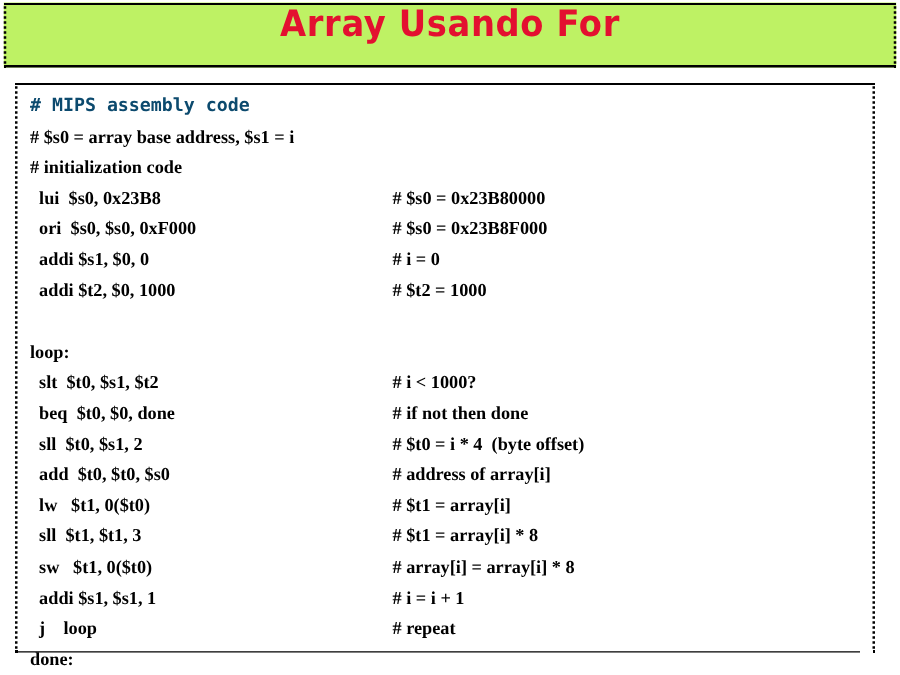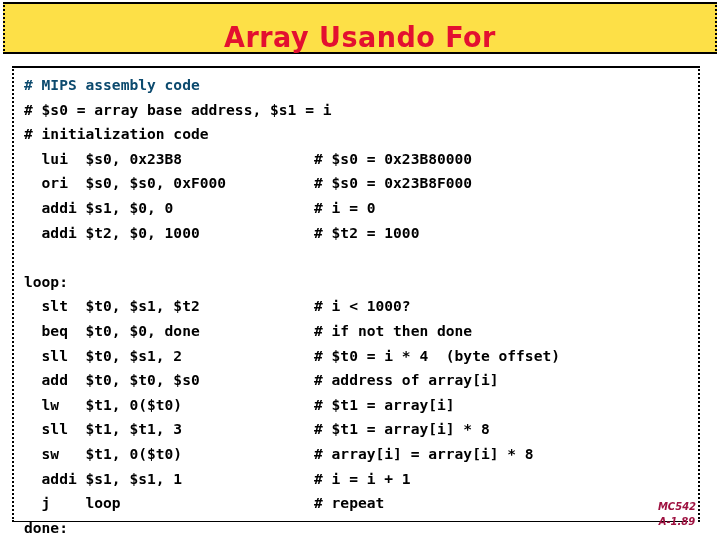--- a/index.html
+++ b/index.html
@@ -27,23 +27,23 @@
     left: 3px;
     top: 2px;
     width: 714px;
     height: 52px;
     border-top: 2px solid #000000;
     border-bottom: 2px solid #000000;
     border-left: 2px dotted #000000;
     border-right: 2px dotted #000000;
     box-sizing: border-box;
     display: flex;
-    align-items: flex-end;
+    align-items: flex-start;
     justify-content: center;
-    background: #fde047;
+    background: #bef264;
   }
   .title-text {
     color: #e31030;
     font-family: "DejaVu Sans", sans-serif;
     font-size: 27px;
     font-weight: bold;
     letter-spacing: 0.5px;
     white-space: nowrap;
     transform: scaleY(1.08);
   }
@@ -80,21 +80,21 @@
   .code-line .col-a {
     display: inline-block;
     width: 290px;
     white-space: pre;
   }
   .code-line .col-b {
     display: inline-block;
     white-space: pre;
   }
   .c-blue { color: #0c4a6e; }
-  .c-black { color: #000000; }
+  .c-black { color: #000000; font-family: Liberation Serif, serif; }
 
   
   .footer-rule {
     position: absolute;
     left: 12px;
     top: 521px;
     width: 676px;
     height: 0;
     border-top: 1.5px solid #000000;
   }
@@ -128,18 +128,14 @@
   <div class="title-box">
     <div class="title-text">Array Usando For</div>
   </div>
 
   <div class="code-box">
     <div class="code-lines" id="code-lines"><span class="code-line"><span class="col-a c-blue"># MIPS assembly code</span><span class="col-b c-blue"></span></span><span class="code-line"><span class="col-a c-black"># $s0 = array base address, $s1 = i</span><span class="col-b c-black"></span></span><span class="code-line"><span class="col-a c-black"># initialization code</span><span class="col-b c-black"></span></span><span class="code-line"><span class="col-a c-black">  lui  $s0, 0x23B8</span><span class="col-b c-black"># $s0 = 0x23B80000</span></span><span class="code-line"><span class="col-a c-black">  ori  $s0, $s0, 0xF000</span><span class="col-b c-black"># $s0 = 0x23B8F000</span></span><span class="code-line"><span class="col-a c-black">  addi $s1, $0, 0</span><span class="col-b c-black"># i = 0</span></span><span class="code-line"><span class="col-a c-black">  addi $t2, $0, 1000</span><span class="col-b c-black"># $t2 = 1000</span></span><span class="code-line"><span class="col-a c-black"></span><span class="col-b c-black"></span></span><span class="code-line"><span class="col-a c-black">loop:</span><span class="col-b c-black"></span></span><span class="code-line"><span class="col-a c-black">  slt  $t0, $s1, $t2</span><span class="col-b c-black"># i &lt; 1000?</span></span><span class="code-line"><span class="col-a c-black">  beq  $t0, $0, done</span><span class="col-b c-black"># if not then done</span></span><span class="code-line"><span class="col-a c-black">  sll  $t0, $s1, 2</span><span class="col-b c-black"># $t0 = i * 4  (byte offset)</span></span><span class="code-line"><span class="col-a c-black">  add  $t0, $t0, $s0</span><span class="col-b c-black"># address of array[i]</span></span><span class="code-line"><span class="col-a c-black">  lw   $t1, 0($t0)</span><span class="col-b c-black"># $t1 = array[i]</span></span><span class="code-line"><span class="col-a c-black">  sll  $t1, $t1, 3</span><span class="col-b c-black"># $t1 = array[i] * 8</span></span><span class="code-line"><span class="col-a c-black">  sw   $t1, 0($t0)</span><span class="col-b c-black"># array[i] = array[i] * 8</span></span><span class="code-line"><span class="col-a c-black">  addi $s1, $s1, 1</span><span class="col-b c-black"># i = i + 1</span></span><span class="code-line"><span class="col-a c-black">  j    loop</span><span class="col-b c-black"># repeat</span></span><span class="code-line"><span class="col-a c-black">done:</span><span class="col-b c-black"></span></span></div>
   </div>
 
   <div class="footer-rule"></div>
 
-  <div class="footer-box">
-    <span class="footer-top">MC542</span>
-    <span class="footer-bottom">A-1.89</span>
-  </div>
 
 </div>
 
 </body></html>

